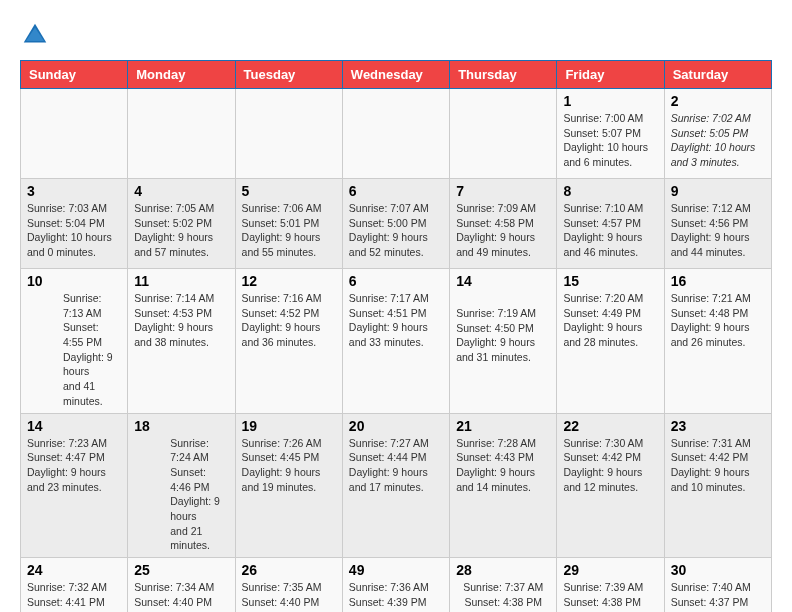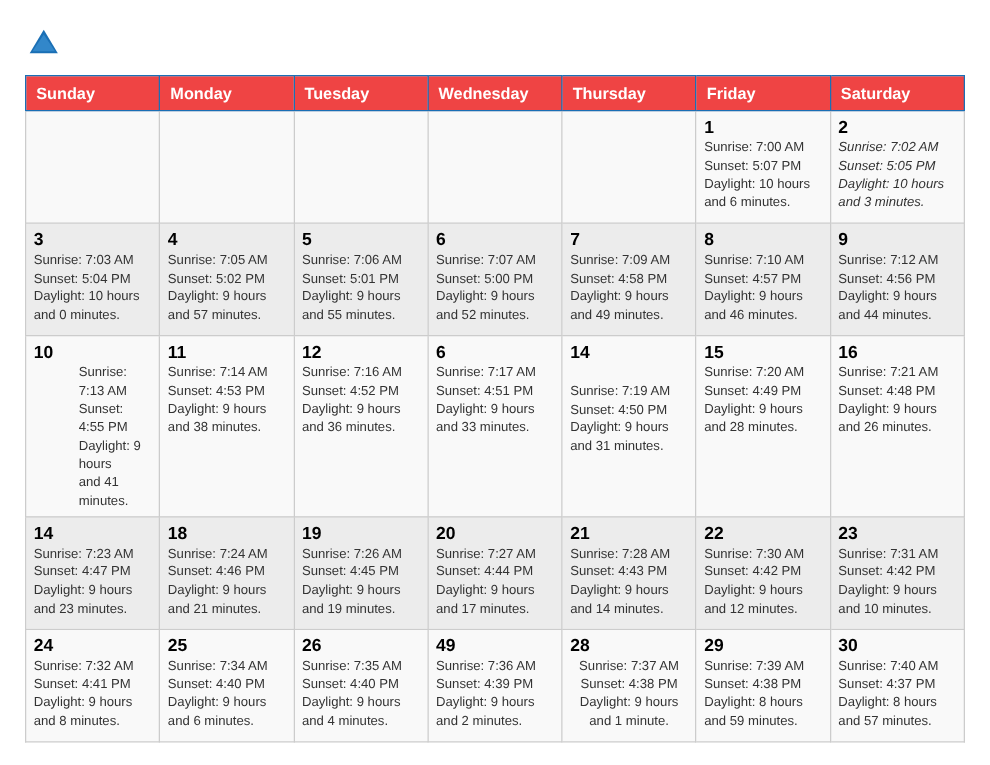--- a/index.html
+++ b/index.html
@@ -254,21 +254,21 @@
       <tr>
         <td>
           <span class="day-num">14</span>
           <div class="day-info" style="white-space: pre-line;">Sunrise: 7:23 AM
 Sunset: 4:47 PM
 Daylight: 9 hours
 and 23 minutes.</div>
         </td>
         <td>
           <span class="day-num">18</span>
-          <div class="day-info" style="white-space: pre-line;">Sunrise: 7:24 AM
+          <div class="day-info" style="white-space: pre-line; margin-left: 36px;">Sunrise: 7:24 AM
 Sunset: 4:46 PM
 Daylight: 9 hours
 and 21 minutes.</div>
         </td>
         <td>
           <span class="day-num">19</span>
           <div class="day-info" style="white-space: pre-line;">Sunrise: 7:26 AM
 Sunset: 4:45 PM
 Daylight: 9 hours
 and 19 minutes.</div>

